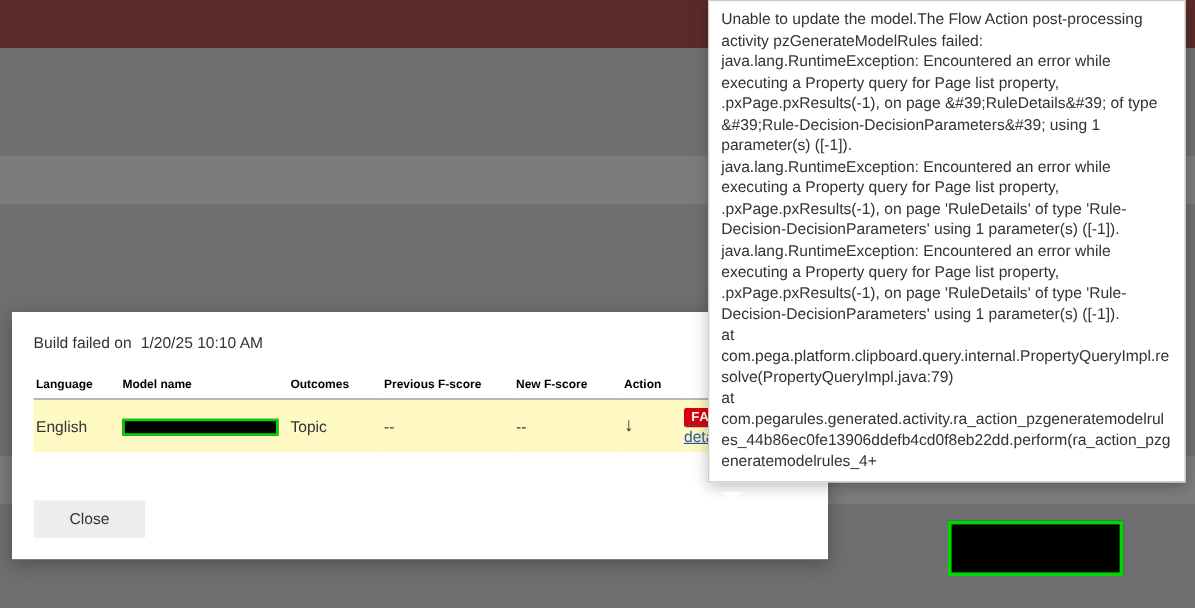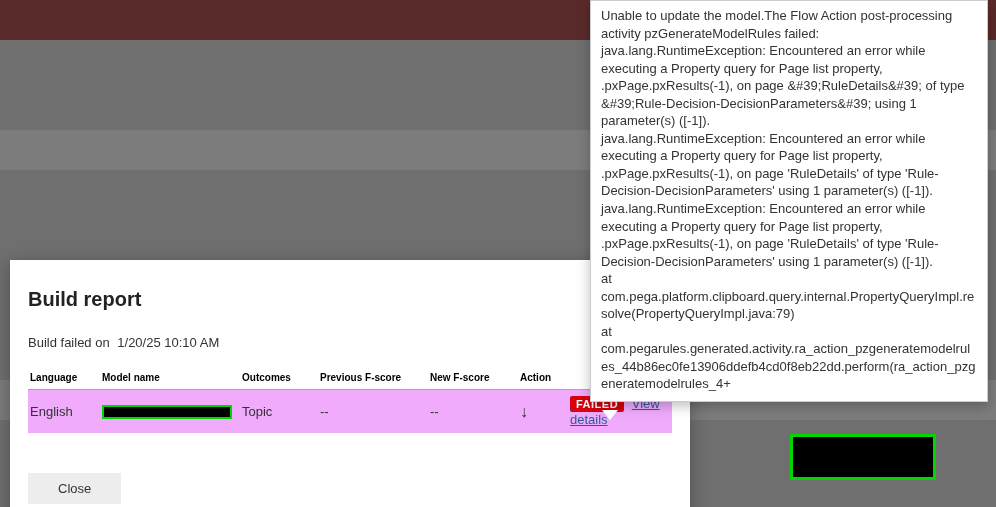--- a/index.html
+++ b/index.html
@@ -59,21 +59,21 @@
     padding: 4px 6px 6px 2px;
     border-bottom: 1px solid #aaa;
     font-size: 10px;
     color: #000;
   }
   table.report td {
     padding: 6px 4px 6px 2px;
     vertical-align: middle;
   }
   tr.data-row {
-    background: #f0abfc;
+    background: #fef9c3;
   }
   .redact {
     display: inline-block;
     width: 130px;
     height: 14px;
     background: #000;
     border: 2px solid #00d600;
     vertical-align: middle;
   }
   .arrow-down {
@@ -153,21 +153,20 @@
 </head>
 <body>
 
 <div class="header-bar"></div>
 <div class="bg-stripe"></div>
 <div class="bg-stripe2"></div>
 
 <div class="bg-redact-block"></div>
 
 <div class="modal">
-  <h2>Build report</h2>
 
   <div class="build-status-line">
     <span>Build failed on</span>
     <span>1/20/25 10:10 AM</span>
   </div>
 
   <table class="report">
     <thead>
       <tr>
         <th class="col-lang">Language</th>

